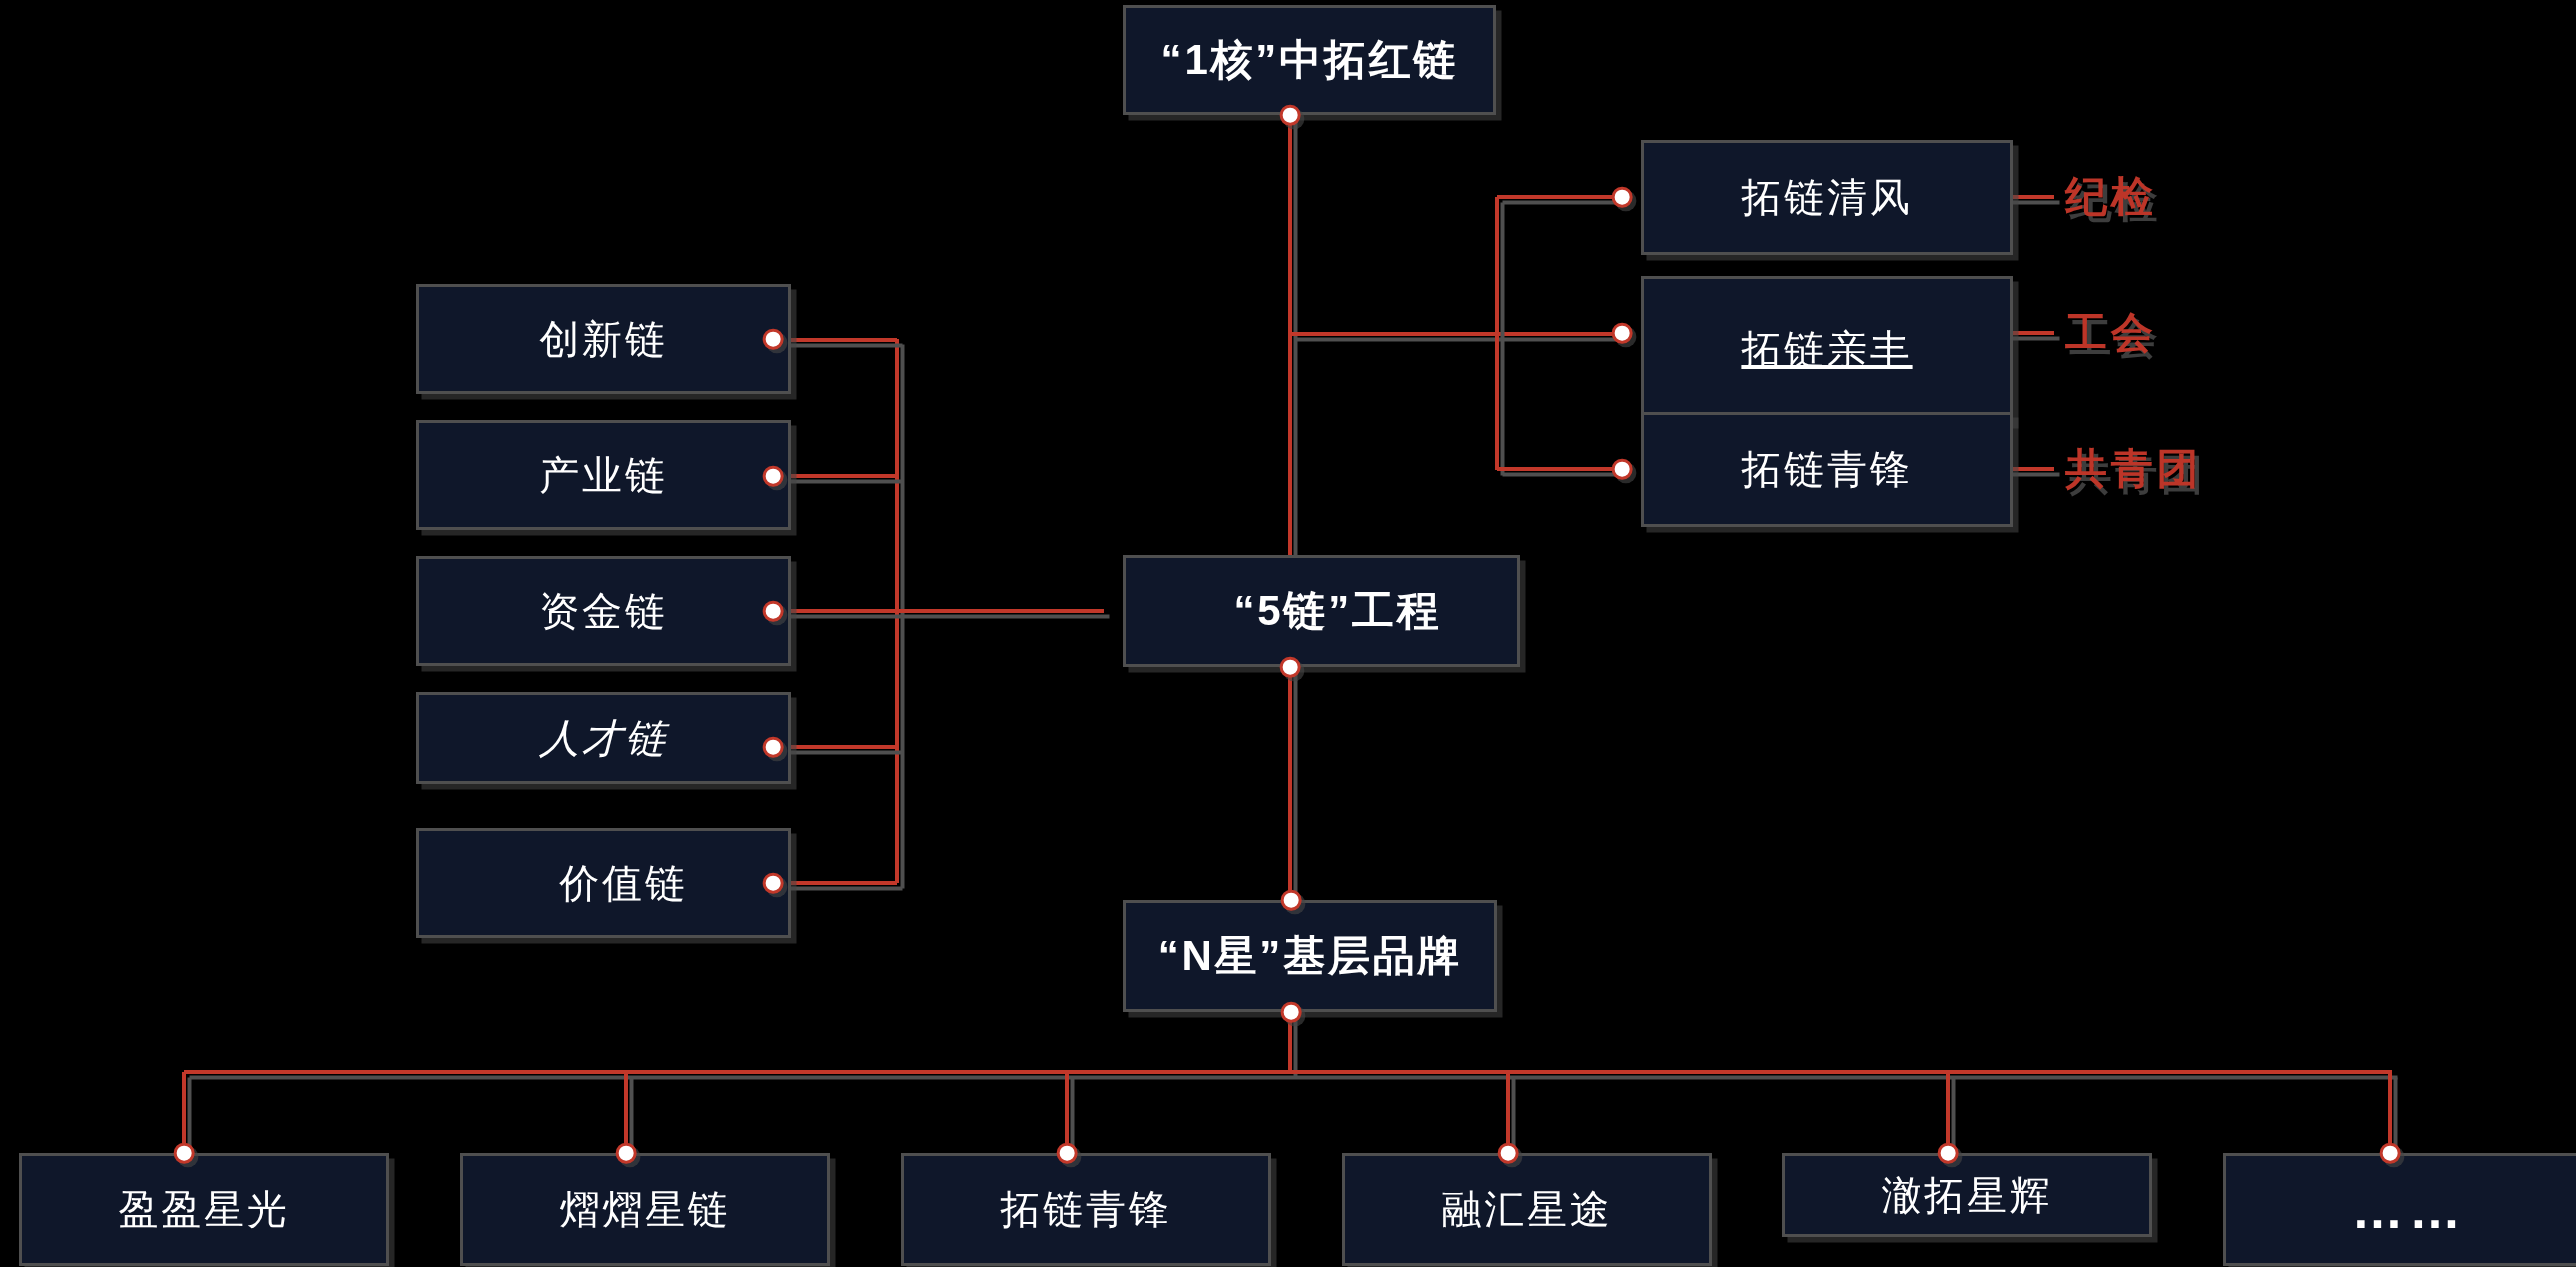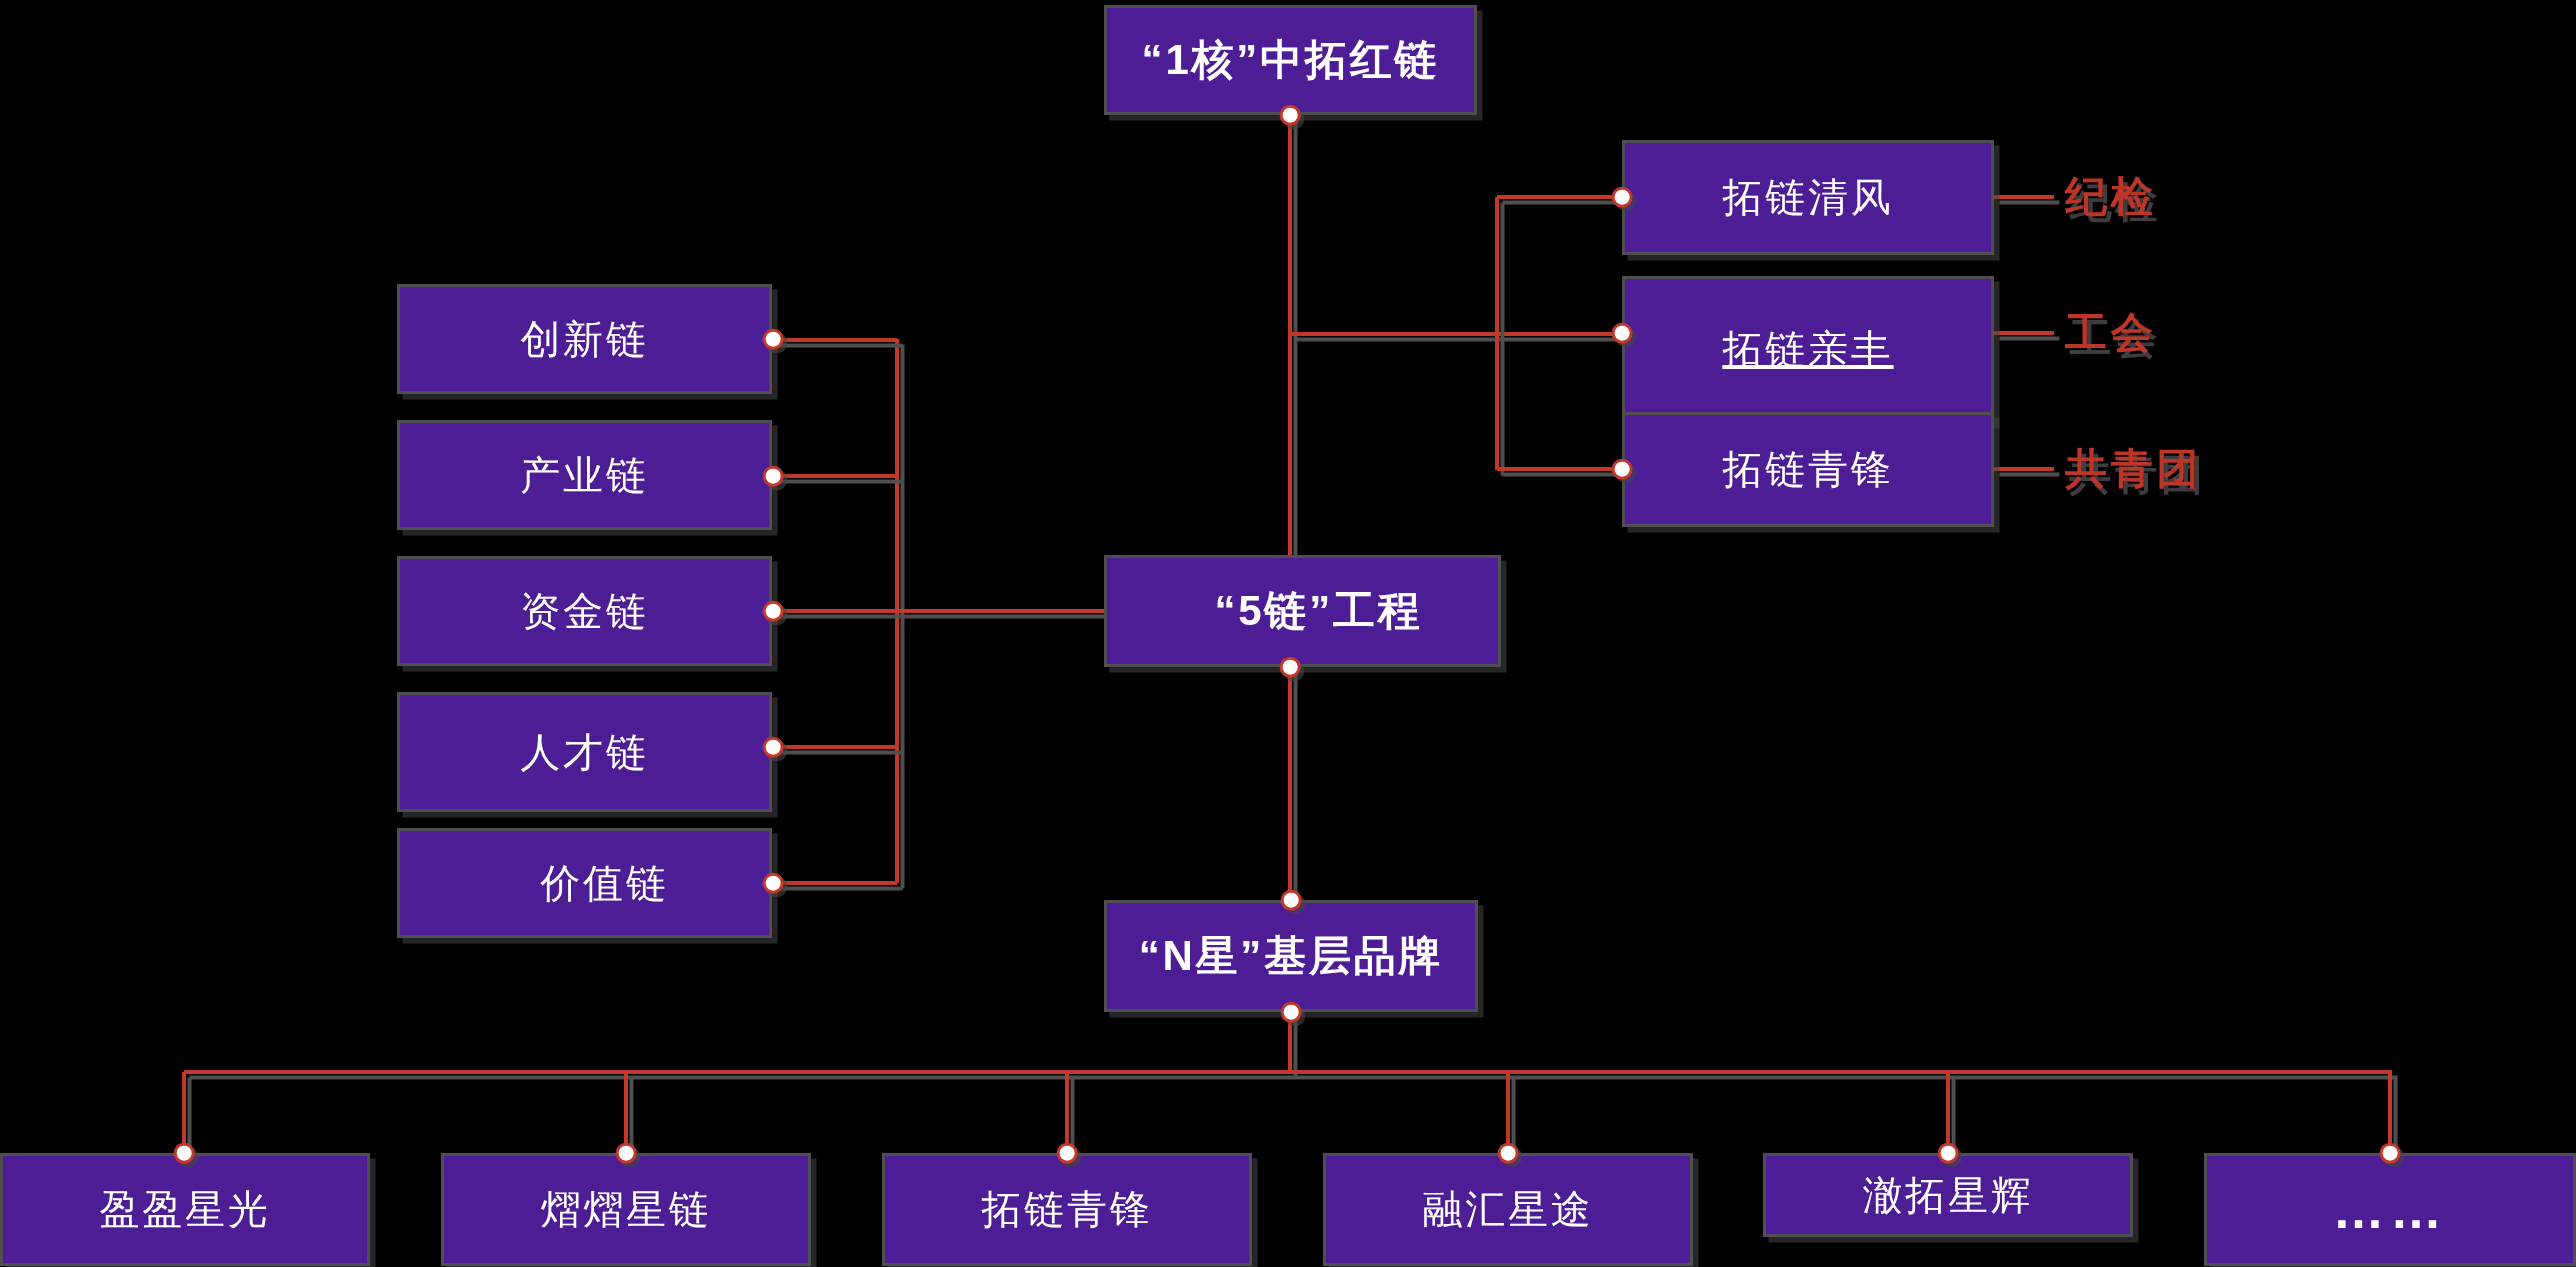--- a/index.html
+++ b/index.html
@@ -11,31 +11,32 @@
     position: relative;
     width: 2576px;
     height: 1268px;
     background: #000;
     overflow: hidden;
     font-family: "Liberation Sans", "DejaVu Sans", sans-serif;
   }
   .box {
     position: absolute;
     box-sizing: border-box;
-    background: #4c1d95;
+    background: #0f172a;
     border: 3.7px solid #4f4f4f;
     display: flex;
     align-items: center;
     justify-content: center;
     color: #ffffff;
     font-size: 40px;
     font-weight: 500;
     letter-spacing: 2.8px;
     white-space: nowrap;
     box-shadow: 5.5px 5.5px 0 rgba(70,70,70,0.55);
+    margin-left: 19px;
   }
   .box.core {
     font-weight: 700;
     font-size: 42px;
   }
   .box.ellipsis {
     font-size: 52px;
     font-weight: 700;
     letter-spacing: 5.5px;
   }
@@ -108,21 +109,21 @@
 
   <div class="box core" style="left:1104px; top:4.6px; width:373px; height:110px;">“1核”中拓红链</div>
 
   <div class="box core" style="left:1104px; top:555px; width:397px; height:112px;padding-left:32px;">“5链”工程</div>
 
   <div class="box core" style="left:1104px; top:900px; width:374px; height:112px;">“N星”基层品牌</div>
 
   <div class="box" style="left:397px; top:284px; width:375px; height:110px;">创新链</div>
   <div class="box" style="left:397px; top:420px; width:375px; height:110px;">产业链</div>
   <div class="box" style="left:397px; top:556px; width:375px; height:110px;">资金链</div>
-  <div class="box" style="left:397px; top:692px; width:375px; height:120px;">人才链</div>
+  <div class="box" style="left:397px; top:692px; width:375px; height:92px;font-style:italic;">人才链</div>
   <div class="box" style="left:397px; top:828px; width:375px; height:110px;padding-left:40px;">价值链</div>
 
   <div class="box" style="left:1622px; top:140px; width:372px; height:115px;">拓链清风</div>
   <div class="box" style="left:1622px; top:276px; width:372px; height:147px;text-decoration:underline;">拓链亲丰</div>
   <div class="box" style="left:1622px; top:412px; width:372px; height:115px;">拓链青锋</div>
 
   <div class="tag" style="left:2065px; top:197px;font-family:Liberation Serif, serif;">纪检</div>
   <div class="tag" style="left:2065px; top:333px;text-align:right;">工会</div>
   <div class="tag" style="left:2065px; top:469px;">共青团</div>
 

